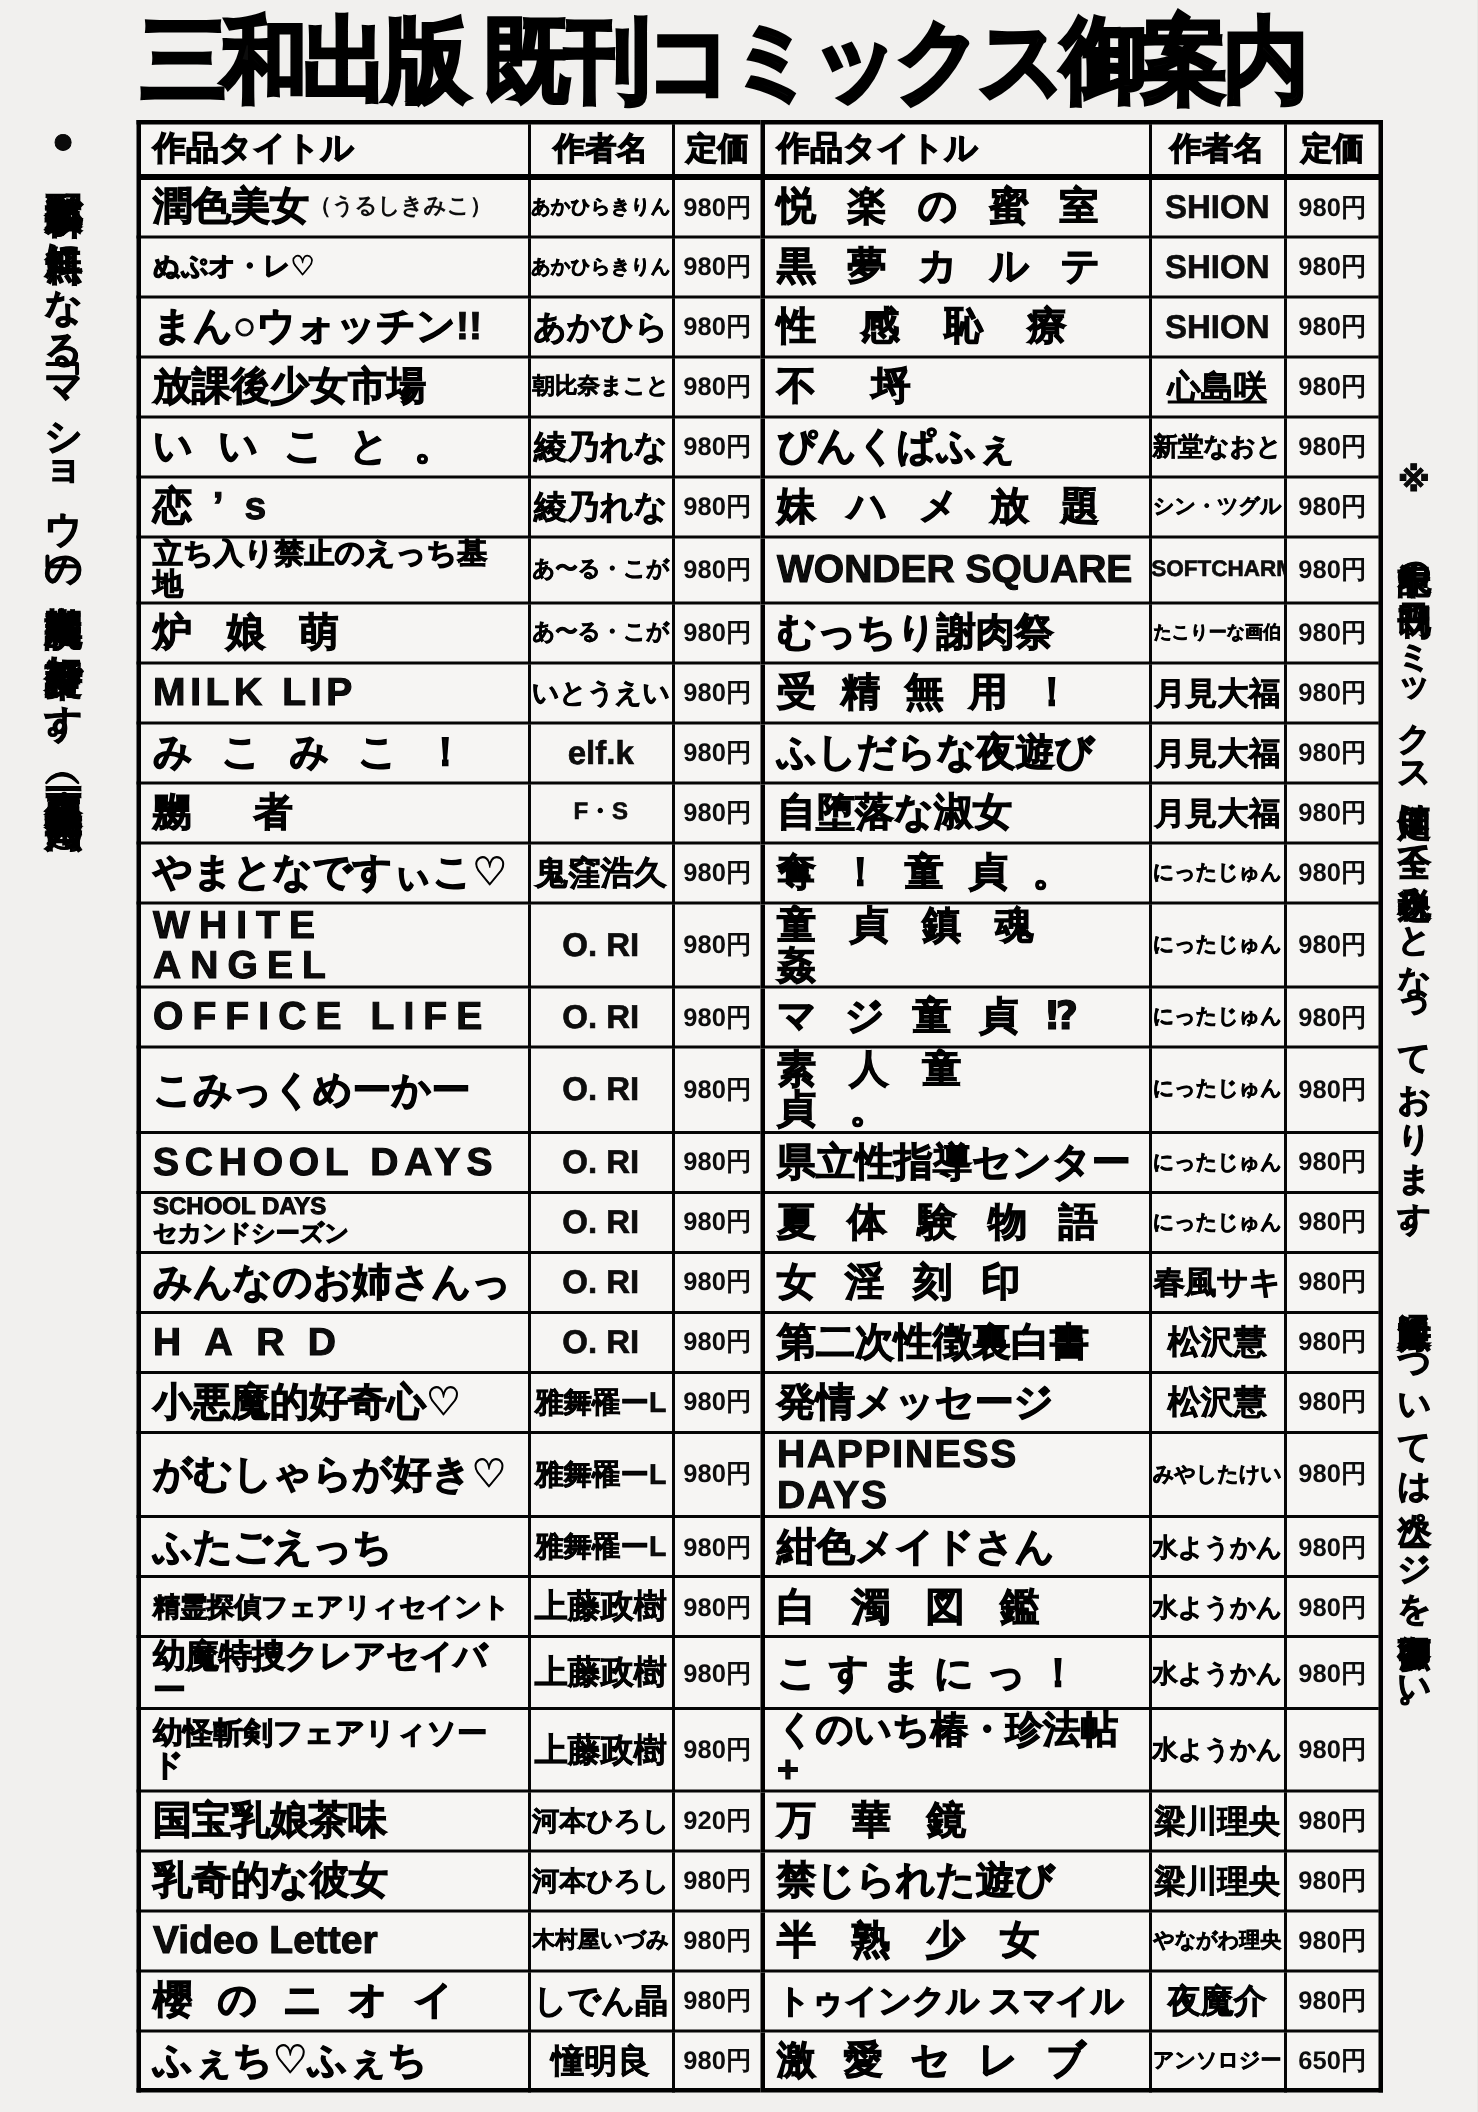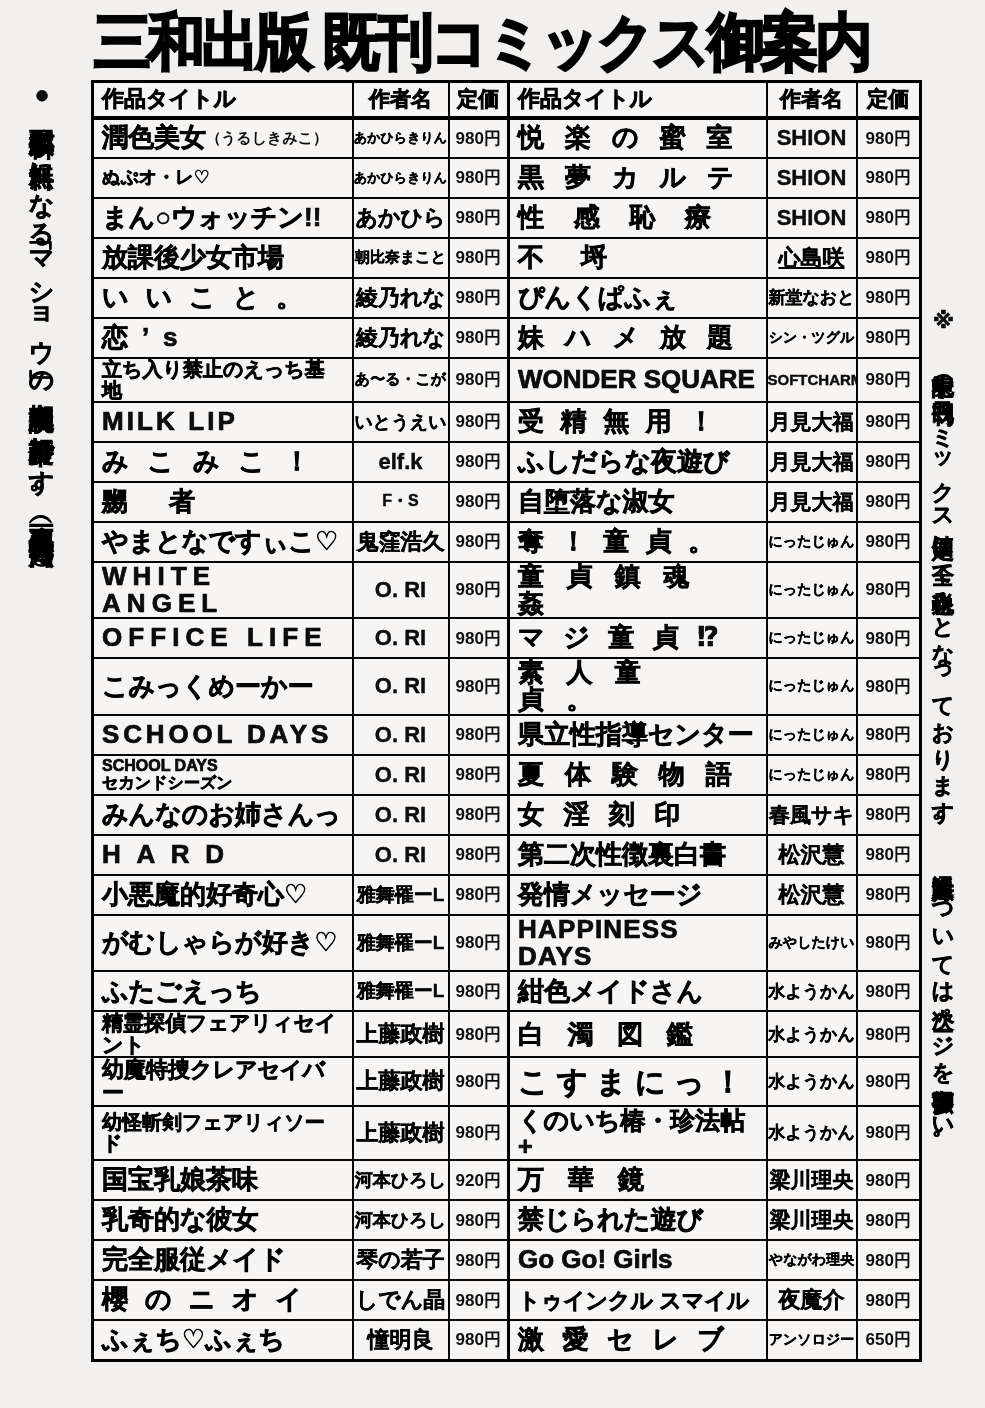--- a/index.html
+++ b/index.html
@@ -105,20 +105,28 @@
         </tr>
         <tr>
           <td class="t"><span class="main" style="font-size: 20px;">立ち入り禁止のえっち基地</span></td>
           <td class="a" style="font-size: 15px;">あ〜る・こが</td>
           <td class="p">980円</td>
           <td class="t gt"><span class="main" style="font-size: 26px;">WONDER SQUARE</span></td>
           <td class="a" style="font-size: 15px;">SOFTCHARM</td>
           <td class="p">980円</td>
         </tr>
         <tr>
+          <td class="t"><span class="main" style="font-size: 26px; letter-spacing: 22.8px;">炉娘萌</span></td>
+          <td class="a" style="font-size: 15px;">あ〜る・こが</td>
+          <td class="p">980円</td>
+          <td class="t gt"><span class="main" style="font-size: 26px;">むっちり謝肉祭</span></td>
+          <td class="a" style="font-size: 12px;">たこりーな画伯</td>
+          <td class="p">980円</td>
+        </tr>
+        <tr>
           <td class="t"><span class="main" style="font-size: 26px; letter-spacing: 3.095px;">MILK LIP</span></td>
           <td class="a" style="font-size: 18px;">いとうえい</td>
           <td class="p">980円</td>
           <td class="t gt"><span class="main" style="font-size: 26px; letter-spacing: 16.592px;">受精無用！</span></td>
           <td class="a" style="font-size: 21px;">月見大福</td>
           <td class="p">980円</td>
         </tr>
         <tr>
           <td class="t"><span class="main" style="font-size: 26px; letter-spacing: 18.896px;">みこみこ！</span></td>
           <td class="a" style="font-size: 22px;">elf.k</td>
@@ -218,32 +226,32 @@
         </tr>
         <tr>
           <td class="t"><span class="main" style="font-size: 26px;">ふたごえっち</span></td>
           <td class="a" style="font-size: 19px;">雅舞罹ーL</td>
           <td class="p">980円</td>
           <td class="t gt"><span class="main" style="font-size: 26px;">紺色メイドさん</span></td>
           <td class="a" style="font-size: 17px;">水ようかん</td>
           <td class="p">980円</td>
         </tr>
         <tr>
-          <td class="t"><span class="main" style="font-size: 21px;">精霊探偵フェアリィセイント</span></td>
+          <td class="t"><span class="main" style="font-size: 18px;">精霊探偵フェアリィセイント</span></td>
           <td class="a" style="font-size: 22px;">上藤政樹</td>
           <td class="p">980円</td>
           <td class="t gt"><span class="main" style="font-size: 26px; letter-spacing: 23.61px;">白濁図鑑</span></td>
           <td class="a" style="font-size: 17px;">水ようかん</td>
           <td class="p">980円</td>
         </tr>
         <tr>
           <td class="t"><span class="main" style="font-size: 22px;">幼魔特捜クレアセイバー</span></td>
           <td class="a" style="font-size: 22px;">上藤政樹</td>
           <td class="p">980円</td>
-          <td class="t gt"><span class="main" style="font-size: 30px; letter-spacing: 8.28333px; margin-top: 13px;">こすまにっ！</span></td>
+          <td class="t gt"><span class="main" style="font-size: 26px; letter-spacing: 8.28333px; margin-top: 13px;">こすまにっ！</span></td>
           <td class="a" style="font-size: 17px;">水ようかん</td>
           <td class="p">980円</td>
         </tr>
         <tr>
           <td class="t"><span class="main" style="font-size: 20px;">幼怪斬剣フェアリィソード</span></td>
           <td class="a" style="font-size: 22px;">上藤政樹</td>
           <td class="p">980円</td>
           <td class="t gt"><span class="main" style="font-size: 25px;">くのいち椿・珍法帖+</span></td>
           <td class="a" style="font-size: 17px;">水ようかん</td>
           <td class="p">980円</td>
@@ -258,24 +266,24 @@
         </tr>
         <tr>
           <td class="t"><span class="main" style="font-size: 26px;">乳奇的な彼女</span></td>
           <td class="a" style="font-size: 18px;">河本ひろし</td>
           <td class="p">980円</td>
           <td class="t gt"><span class="main" style="font-size: 26px;">禁じられた遊び</span></td>
           <td class="a" style="font-size: 21px;">梁川理央</td>
           <td class="p">980円</td>
         </tr>
         <tr>
-          <td class="t"><span class="main" style="font-size: 26px;">完全服従メイド</span></td>
-          <td class="a" style="font-size: 22px;">琴の若子</td>
-          <td class="p">980円</td>
-          <td class="t gt"><span class="main" style="font-size: 26px;">Go Go! Girls</span></td>
+          <td class="t"><span class="main" style="font-size: 26px;">Video Letter</span></td>
+          <td class="a" style="font-size: 15px;">木村屋いづみ</td>
+          <td class="p">980円</td>
+          <td class="t gt"><span class="main" style="font-size: 26px; letter-spacing: 23.61px;">半熟少女</span></td>
           <td class="a" style="font-size: 14px;">やながわ理央</td>
           <td class="p">980円</td>
         </tr>
         <tr>
           <td class="t"><span class="main" style="font-size: 26px; letter-spacing: 16.944px;">櫻のニオイ</span></td>
           <td class="a" style="font-size: 22px;">しでん晶</td>
           <td class="p">980円</td>
           <td class="t gt"><span class="main" style="font-size: 22px;">トゥインクル スマイル</span></td>
           <td class="a" style="font-size: 22px;">夜魔介</td>
           <td class="p">980円</td>

